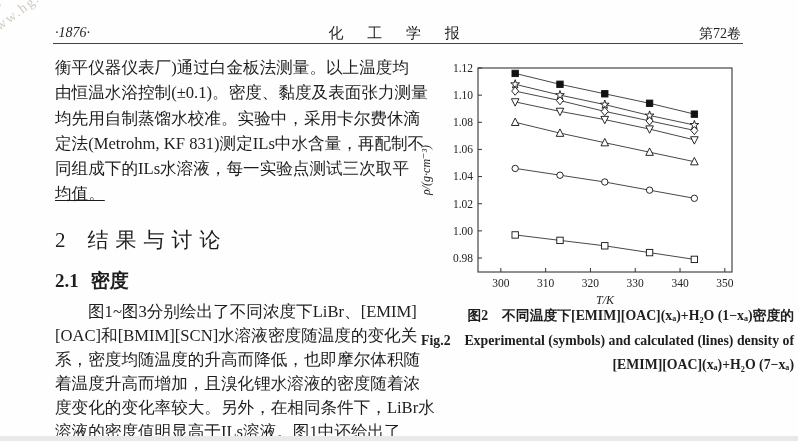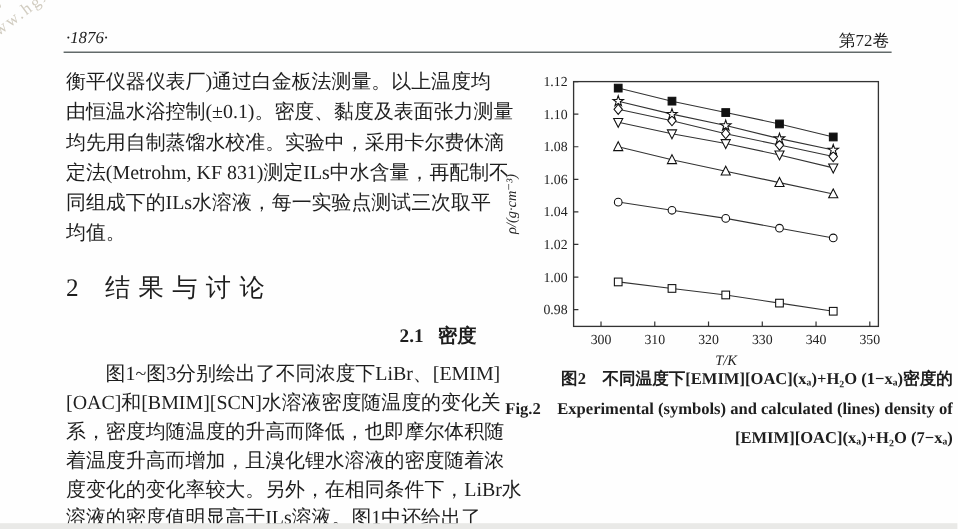--- a/index.html
+++ b/index.html
@@ -17,27 +17,27 @@
 
   
   .hdr-pagenum{position:absolute;left:55px;top:25px;font-size:14px;font-style:italic;}
   .hdr-title{position:absolute;left:0;right:0;top:24px;text-align:center;font-size:15px;letter-spacing:10px;}
   .hdr-vol{position:absolute;right:57px;top:25px;font-size:14px;}
   .hdr-rule{position:absolute;left:53px;right:55px;top:43px;height:1px;background:#3c4646;}
 
   
   .leftcol{position:absolute;left:55px;top:55px;width:342px;font-size:16.6px;}
   .bline{height:25.3px;line-height:25.3px;text-align:justify;text-align-last:justify;white-space:nowrap;}
-  .bline.noj{text-align:right;text-align-last:left;}
+  .bline.noj{text-align:right;text-align-last:left;text-decoration:underline;}
   .p2 .bline{height:24px;line-height:24px;}
   .indent{padding-left:33px;}
   .sec-head{margin-top:17px;height:32px;line-height:32px;font-size:21px;}
   .sec-num{display:inline-block;margin-right:22px;}
   .sec-title{letter-spacing:7px;}
-  .subsec{margin-top:14px;height:22px;line-height:22px;font-size:16px;font-weight:bold;margin-bottom:8px;text-align:right;}
+  .subsec{margin-top:14px;height:22px;line-height:22px;font-size:19px;font-weight:bold;margin-bottom:8px;}
   .subsec .sub-num{margin-right:12px;}
 
   
   .fig-chart{position:absolute;left:400px;top:56px;width:398px;height:250px;}
   .fig-captions{position:absolute;left:398px;top:303px;width:396px;text-align:right;}
   .cap-cn{font-size:13.8px;font-weight:600;line-height:26px;}
   .cap-en{font-size:13.8px;font-weight:600;line-height:24px;}
   .cap-legend{font-size:13.6px;line-height:24px;margin-top:2px;letter-spacing:.3px;}
 
   .bottom-edge{position:absolute;left:0;right:0;bottom:0;height:5px;background:#e9e9e7;}
@@ -48,20 +48,21 @@
 
 <div class="page">
 
   <div class="watermark">
     <div class="wm-cn">化工学报</div>
     <div class="wm-url">www.hgxb.com.cn</div>
   </div>
   <div class="watermark2">w.hgxb.com.cn</div>
 
   <div class="hdr-pagenum">·1876·</div>
+  <div class="hdr-title">化 工 学 报</div>
   <div class="hdr-vol">第72卷</div>
   <div class="hdr-rule"></div>
 
   <div class="leftcol">
     <div class="p1">
       <div class="bline">衡平仪器仪表厂)通过白金板法测量。以上温度均</div>
       <div class="bline">由恒温水浴控制(±0.1)。密度、黏度及表面张力测量</div>
       <div class="bline">均先用自制蒸馏水校准。实验中，采用卡尔费休滴</div>
       <div class="bline">定法(Metrohm, KF 831)测定ILs中水含量，再配制不</div>
       <div class="bline">同组成下的ILs水溶液，每一实验点测试三次取平</div>

